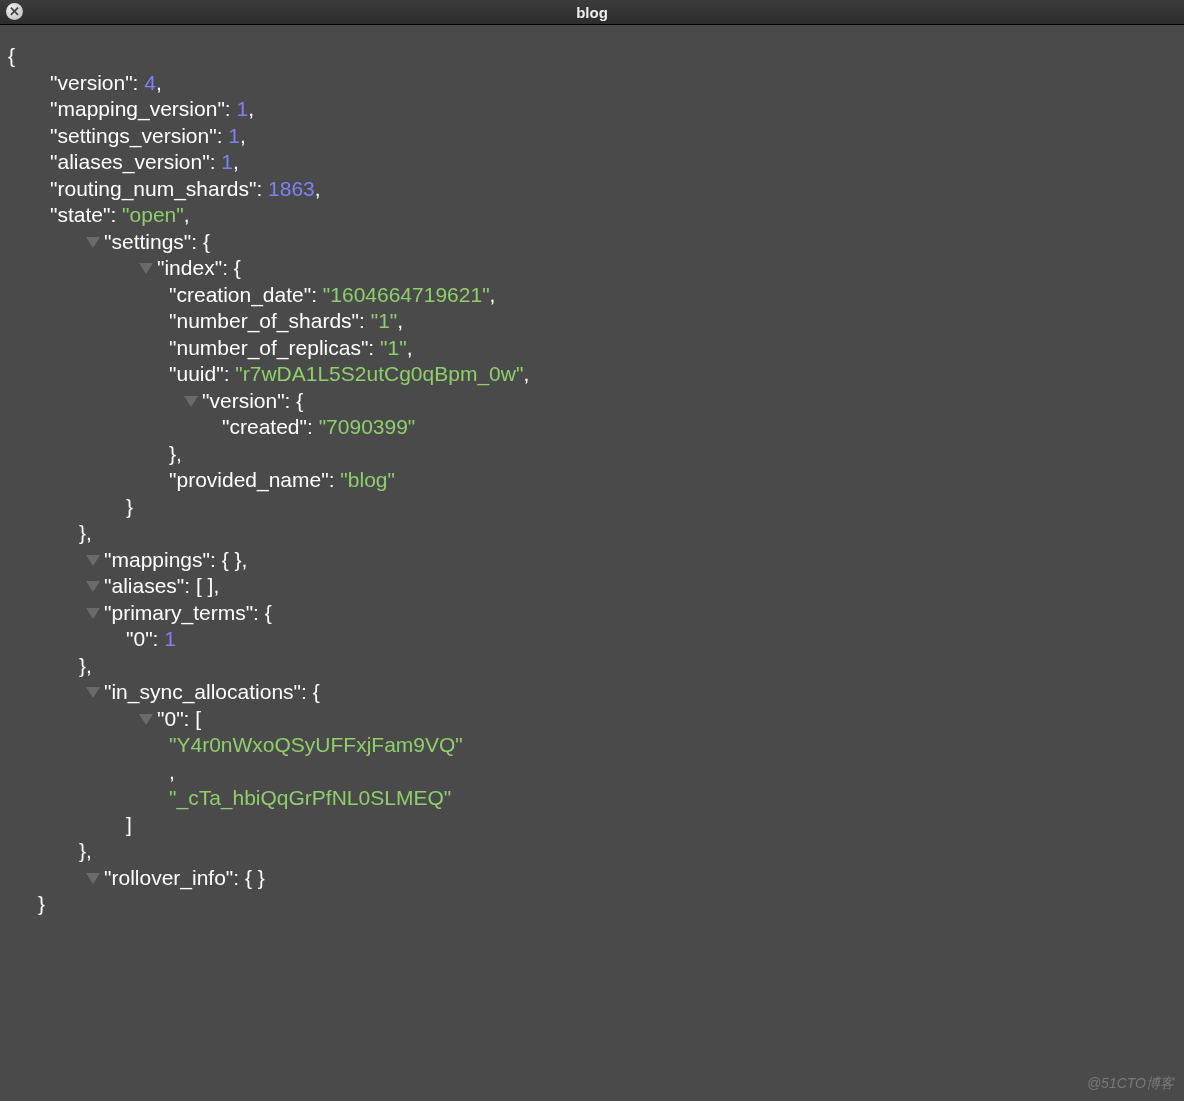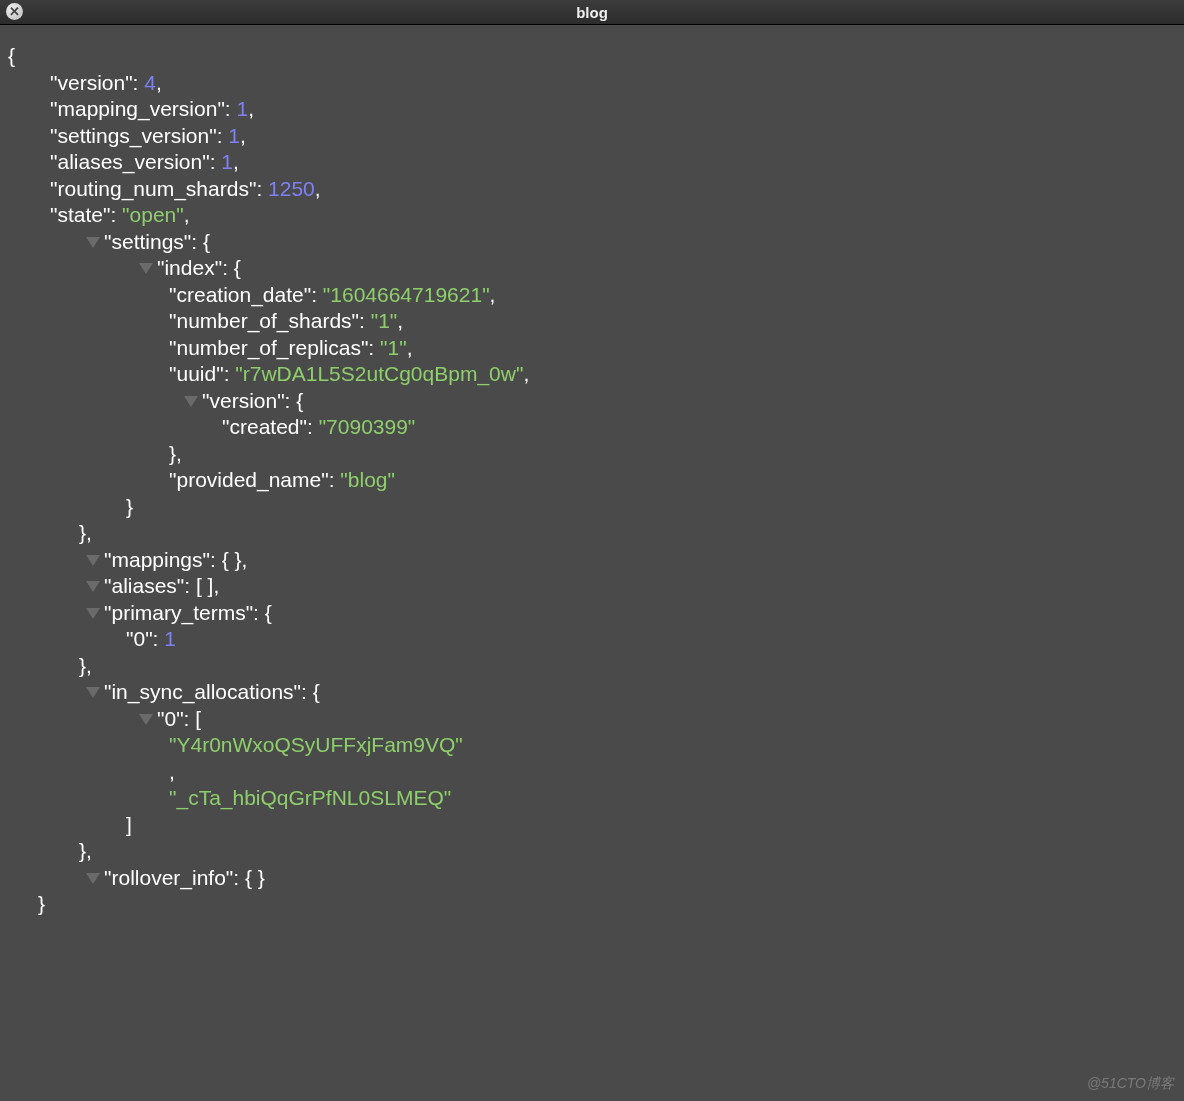--- a/index.html
+++ b/index.html
@@ -90,21 +90,21 @@
 <div class="line"><span class="punct">{</span></div>
 
 <div class="line ind1"><span class="key">"version"</span><span class="punct">: </span><span class="num">4</span><span class="punct">,</span></div>
 
 <div class="line ind1"><span class="key">"mapping_version"</span><span class="punct">: </span><span class="num">1</span><span class="punct">,</span></div>
 
 <div class="line ind1"><span class="key">"settings_version"</span><span class="punct">: </span><span class="num">1</span><span class="punct">,</span></div>
 
 <div class="line ind1"><span class="key">"aliases_version"</span><span class="punct">: </span><span class="num">1</span><span class="punct">,</span></div>
 
-<div class="line ind1"><span class="key">"routing_num_shards"</span><span class="punct">: </span><span class="num">1250</span><span class="punct">,</span></div>
+<div class="line ind1"><span class="key">"routing_num_shards"</span><span class="punct">: </span><span class="num">1863</span><span class="punct">,</span></div>
 
 <div class="line ind1"><span class="key">"state"</span><span class="punct">: </span><span class="str">"open"</span><span class="punct">,</span></div>
 
 <div class="line" style="padding-left:78px"><span class="tri"></span><span class="key">"settings"</span><span class="punct">: {</span></div>
 
 <div class="line" style="padding-left:131px"><span class="tri"></span><span class="key">"index"</span><span class="punct">: {</span></div>
 
 <div class="line" style="padding-left:161px"><span class="key">"creation_date"</span><span class="punct">: </span><span class="str">"1604664719621"</span><span class="punct">,</span></div>
 
 <div class="line" style="padding-left:161px"><span class="key">"number_of_shards"</span><span class="punct">: </span><span class="str">"1"</span><span class="punct">,</span></div>

